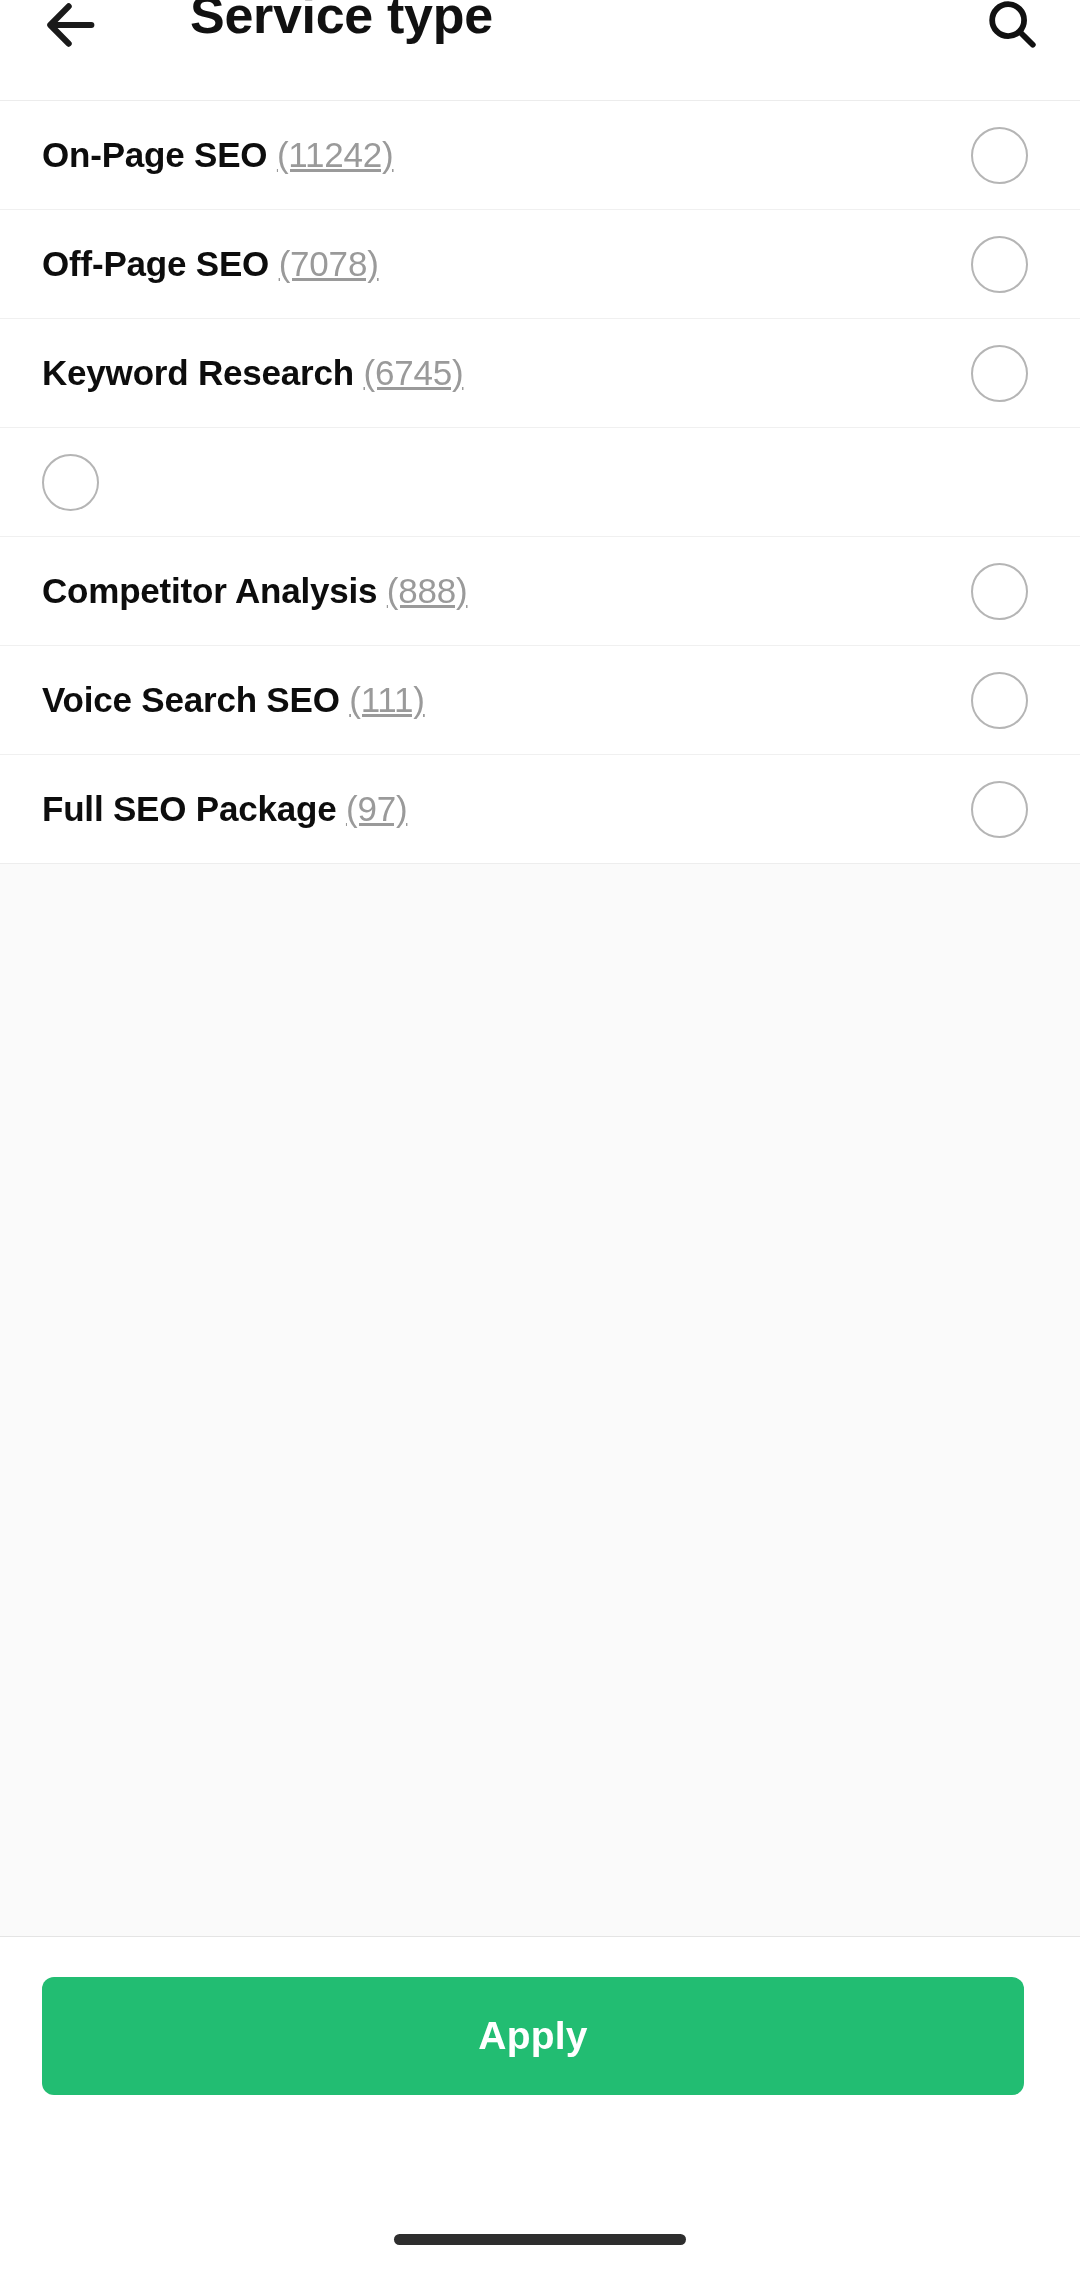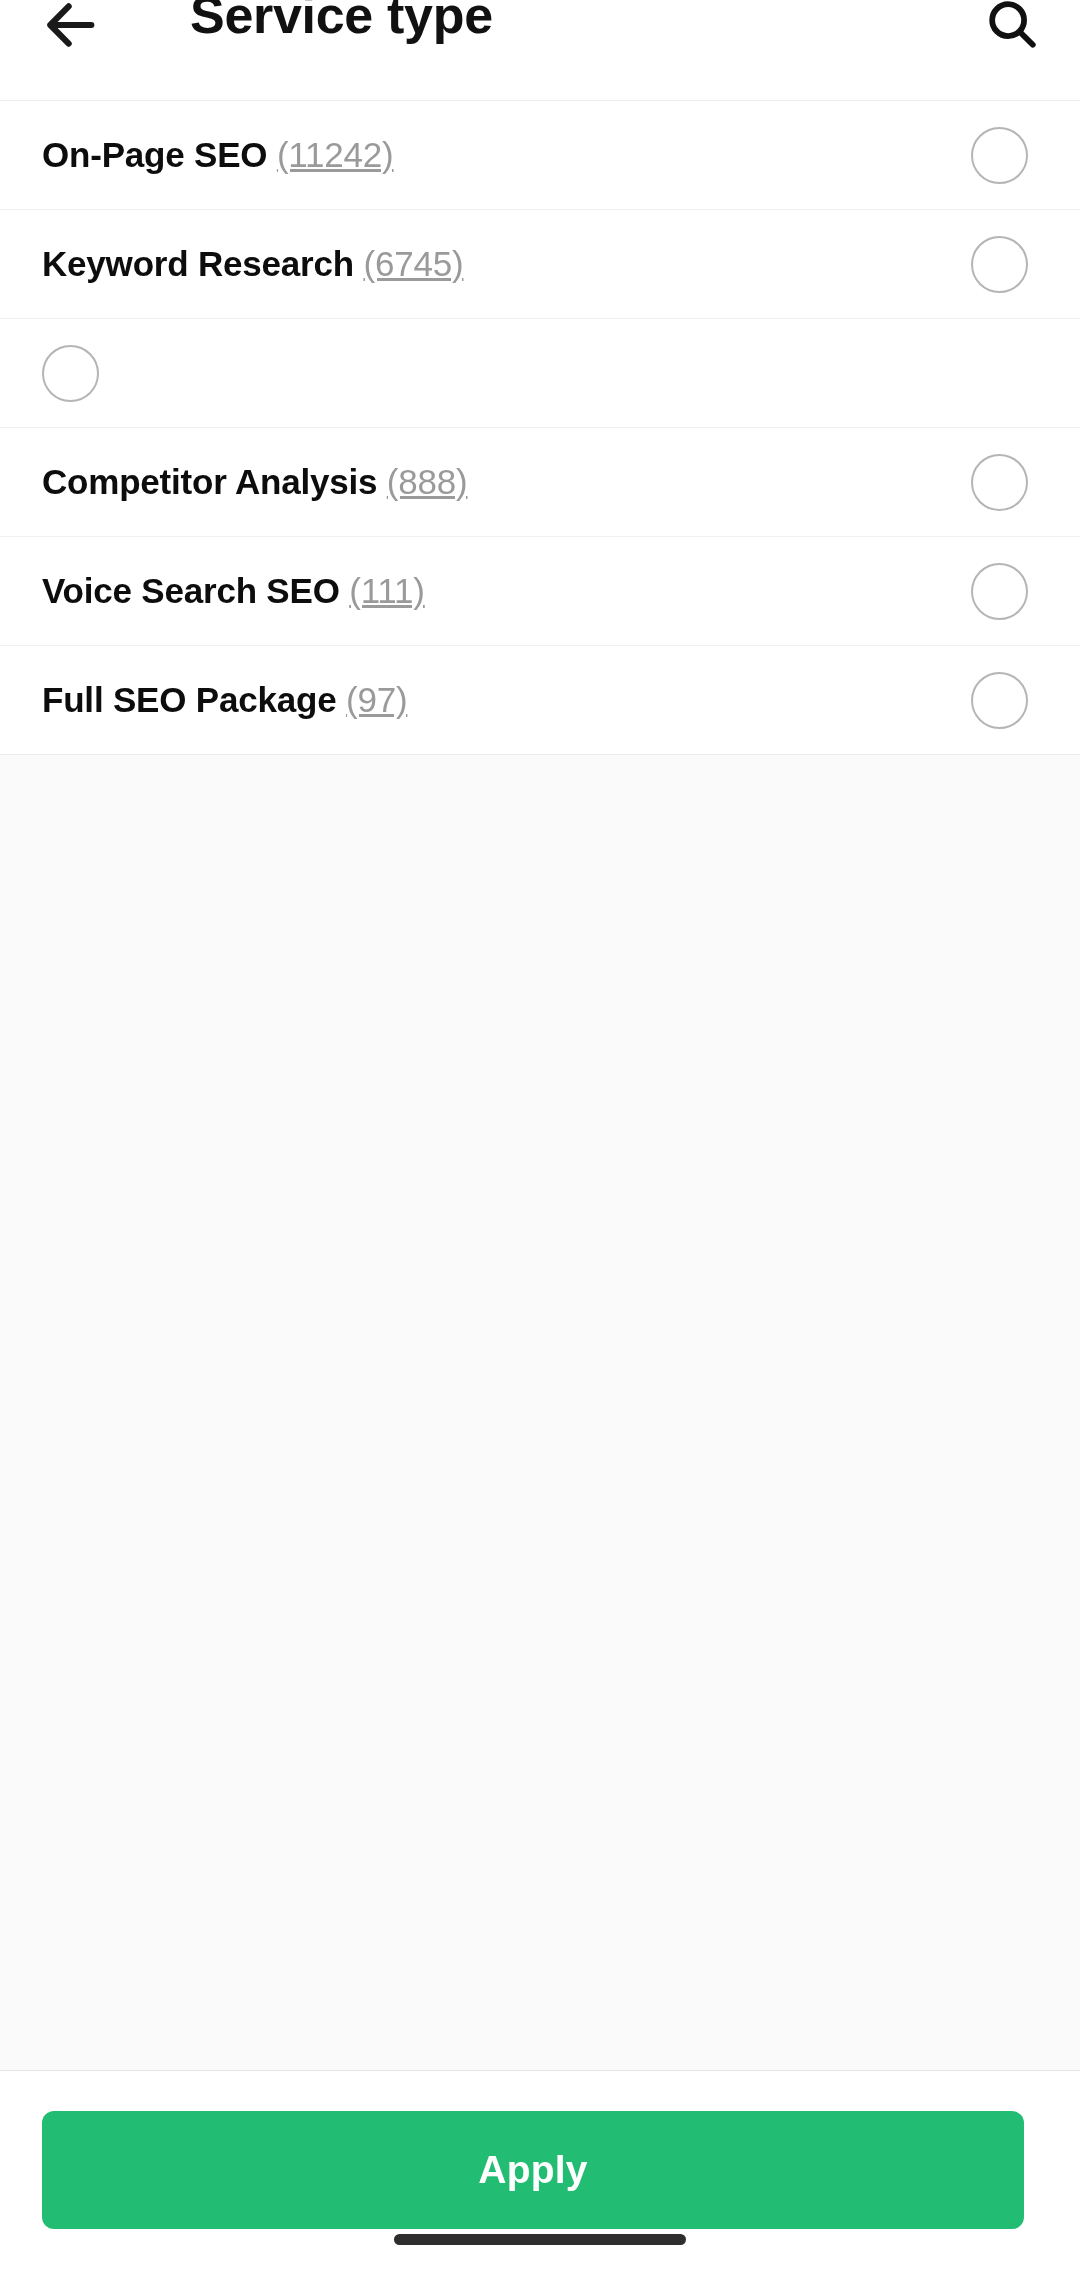--- a/index.html
+++ b/index.html
@@ -119,21 +119,21 @@
   }
 
   .list-filler {
     background: #fafafa;
     height: 100%;
   }
 
   
   .footer {
     flex: 0 0 auto;
-    height: 199px;
+    height: 333px;
     background: #ffffff;
     border-top: 1px solid #e4e4e4;
     padding: 40px 56px 0 42px;
     position: relative;
   }
 
   .apply-btn {
     width: 100%;
     height: 118px;
     background: #22bd72;
@@ -190,20 +190,24 @@
 
   </div>
 
   <div class="list-scroll">
     <div class="option-list" id="option-list">
         <div class="option-row">
           <div class="option-text"><span>On-Page SEO</span> <span class="option-count">(11242)</span></div>
           <div class="radio"></div>
         </div>
         <div class="option-row">
+          <div class="option-text"><span>Off-Page SEO</span> <span class="option-count">(7078)</span></div>
+          <div class="radio"></div>
+        </div>
+        <div class="option-row">
           <div class="option-text"><span>Keyword Research</span> <span class="option-count">(6745)</span></div>
           <div class="radio"></div>
         </div>
         <div class="option-row">
           <div class="radio"></div>
         </div>
         <div class="option-row">
           <div class="option-text"><span>Competitor Analysis</span> <span class="option-count">(888)</span></div>
           <div class="radio"></div>
         </div>

